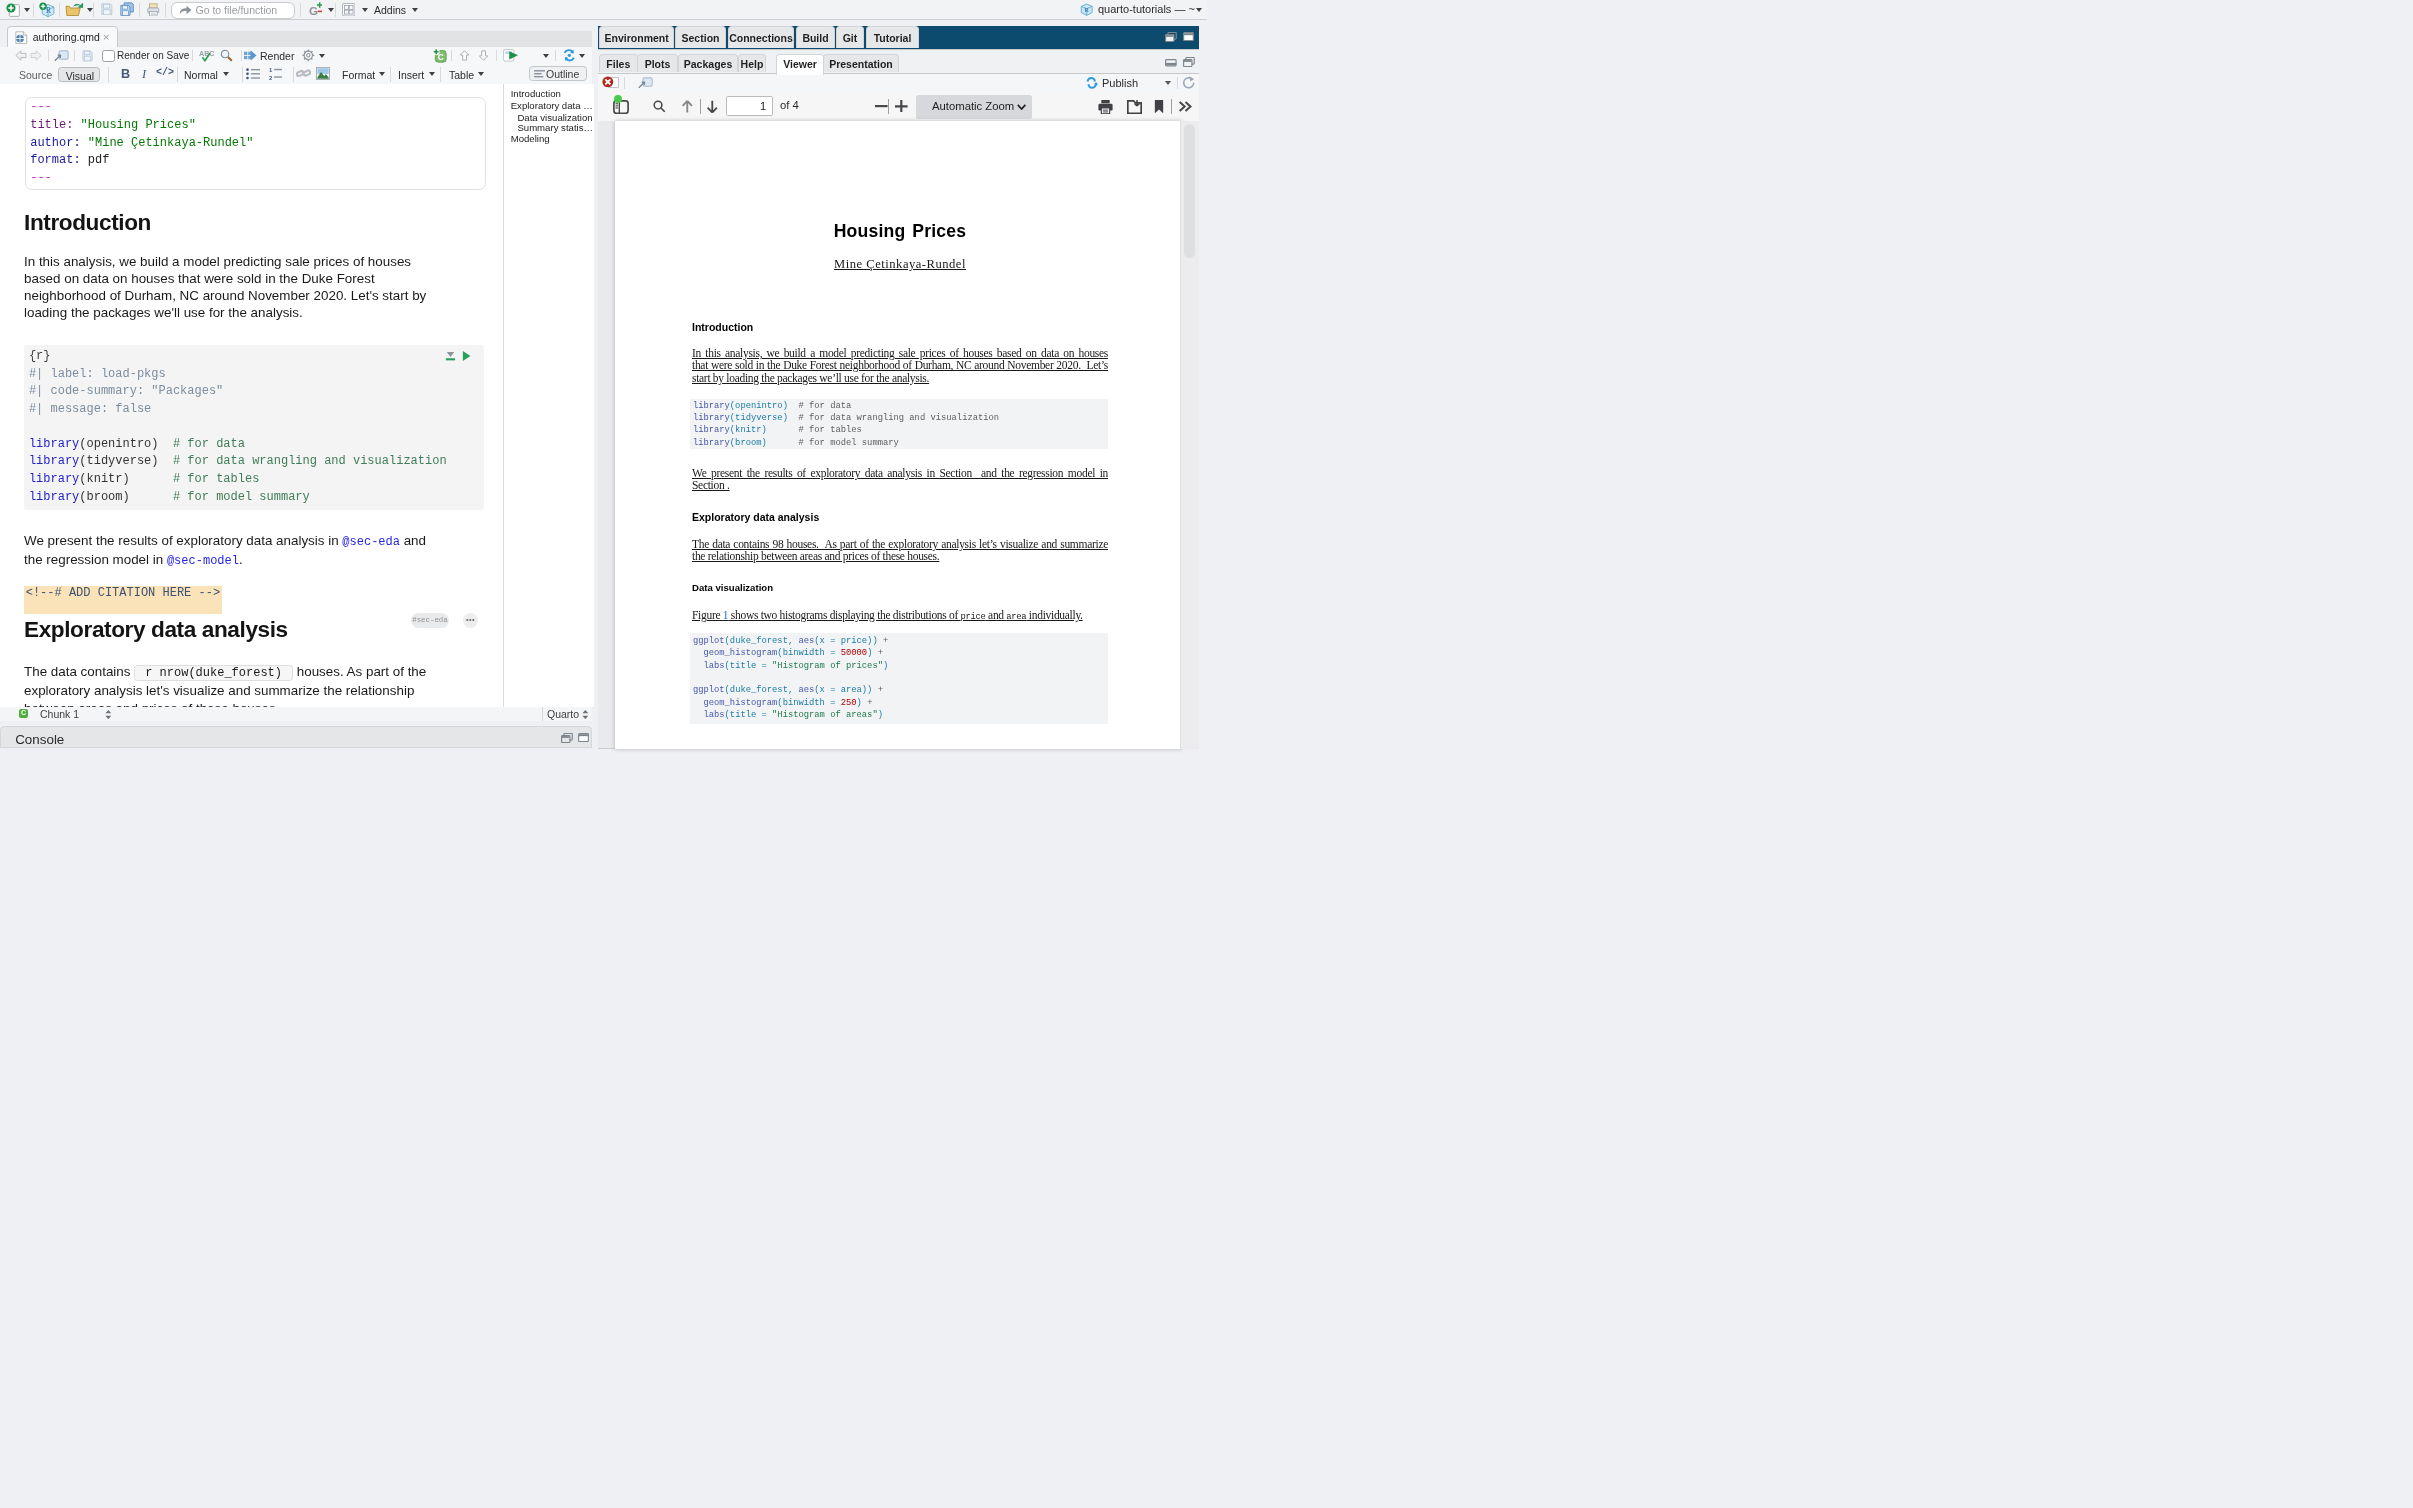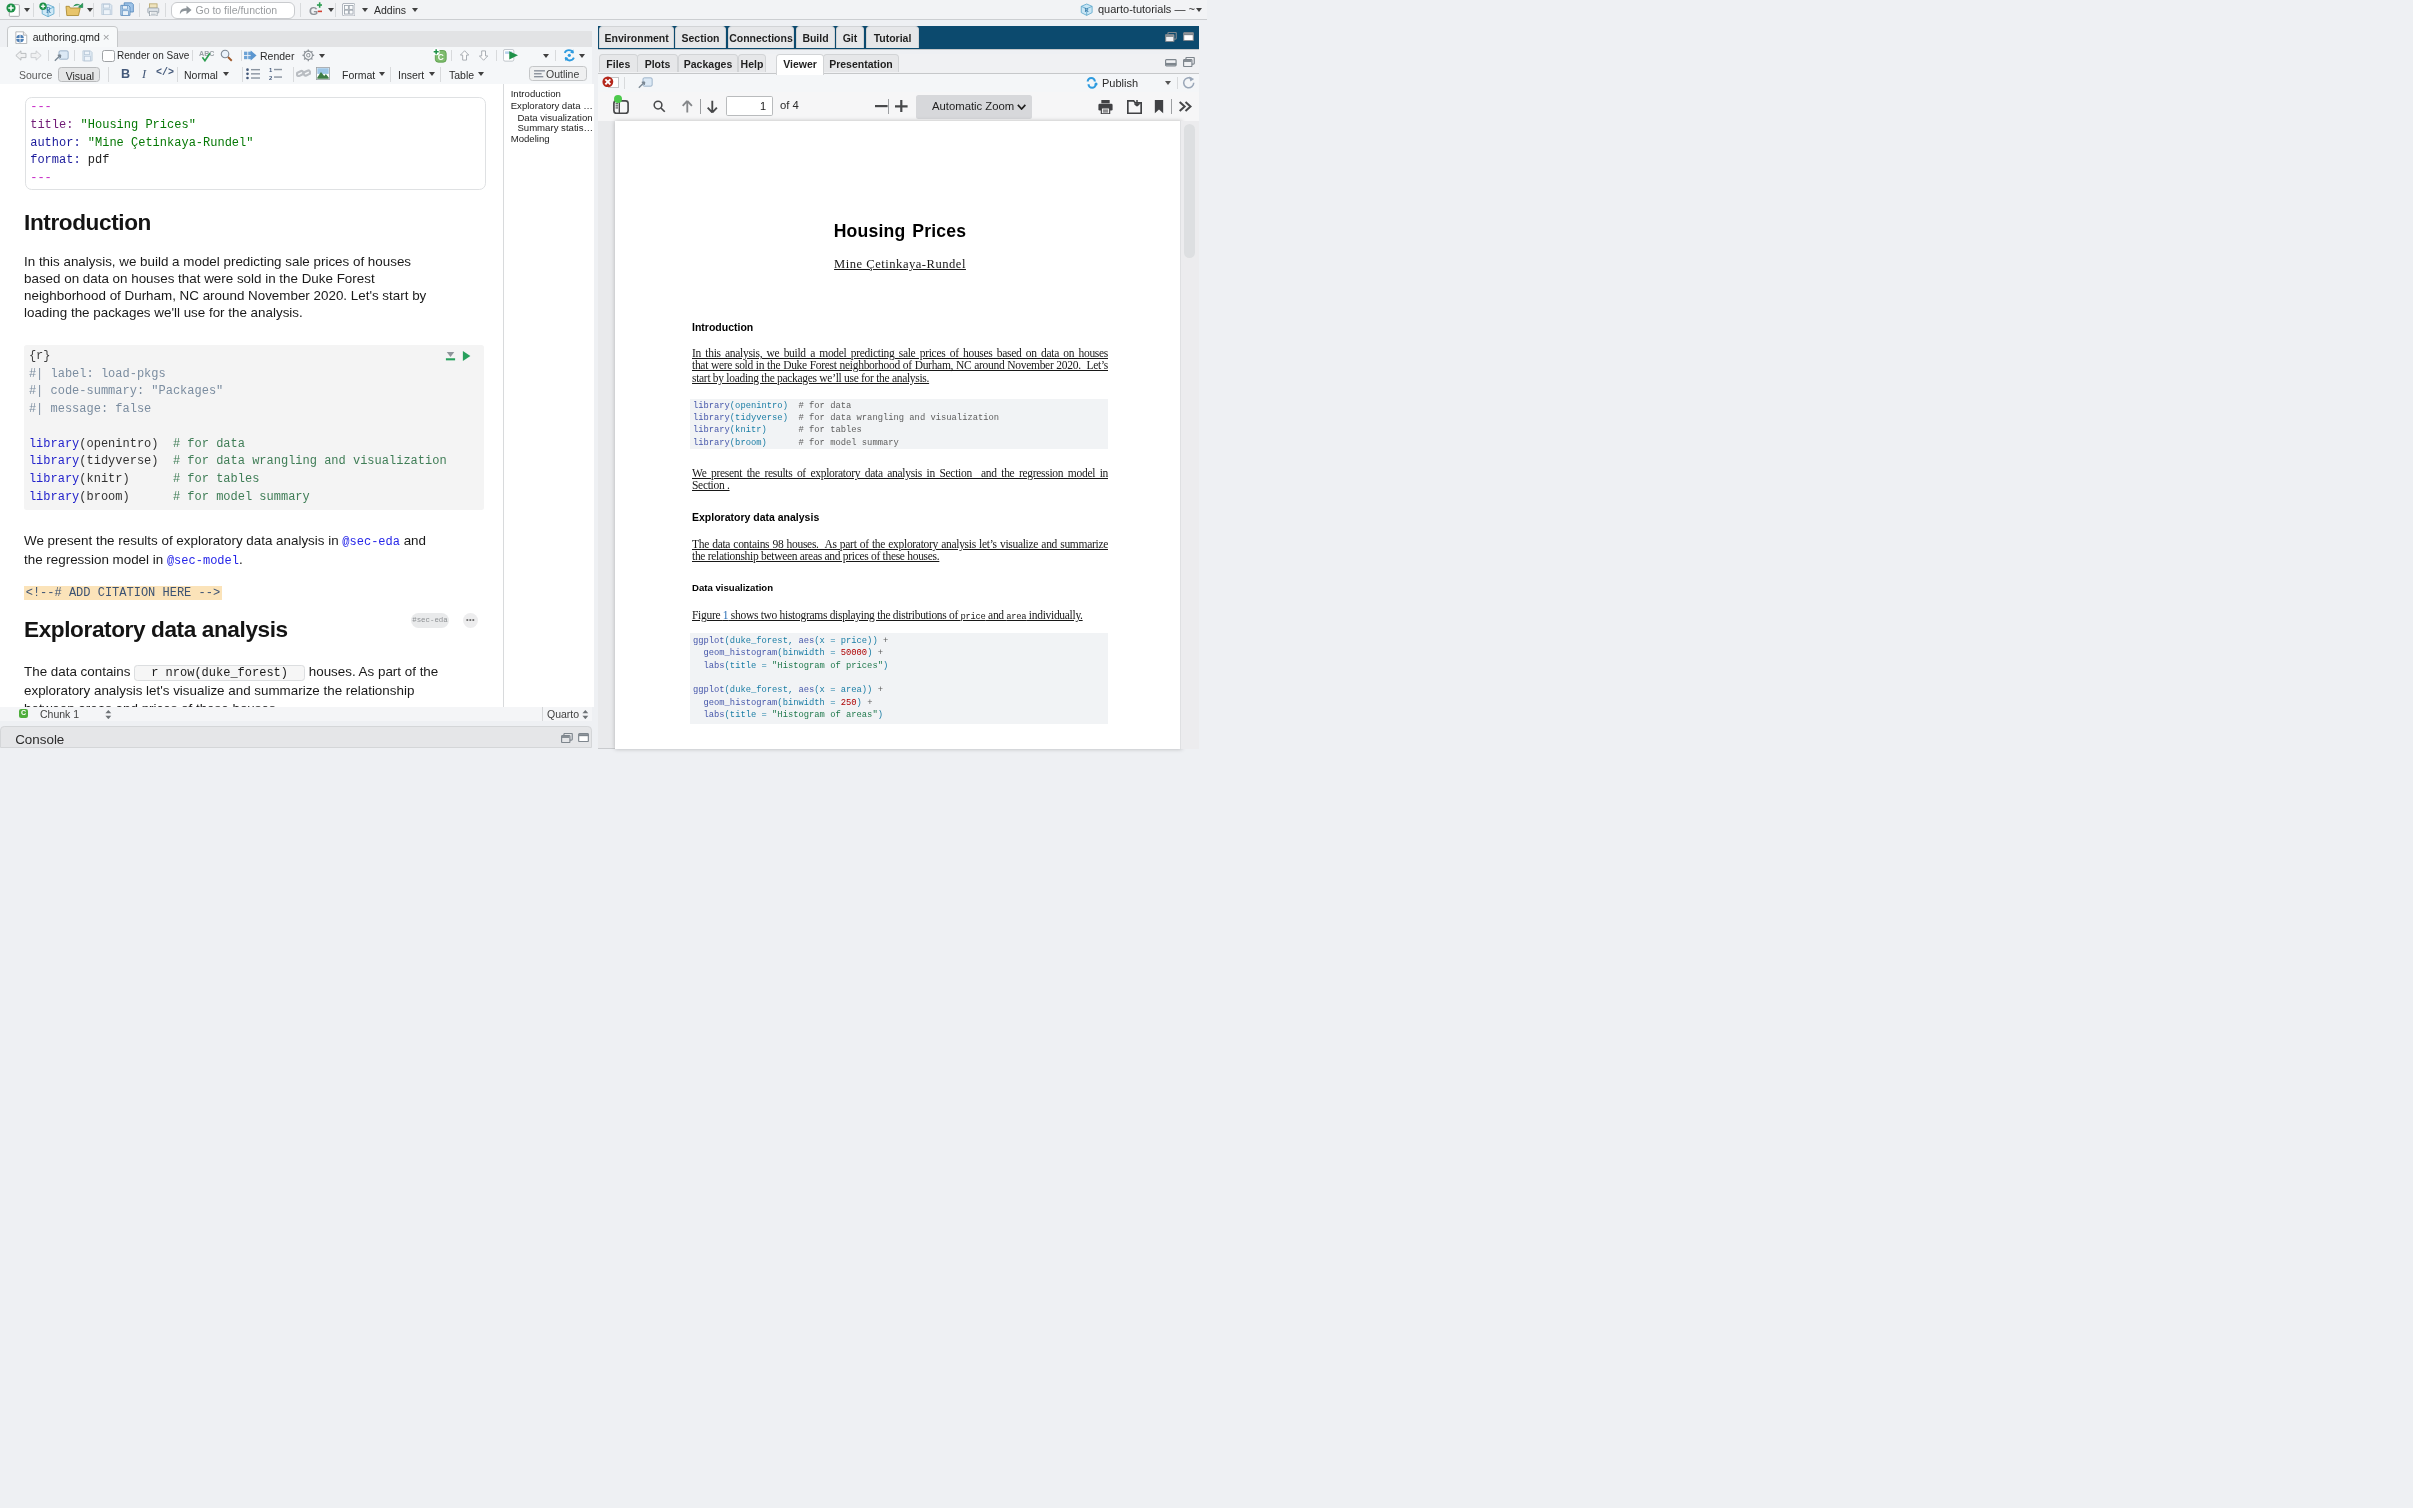--- a/index.html
+++ b/index.html
@@ -28,25 +28,25 @@
 #yaml{left:25px;top:13px;width:459px;height:91px;border:0.8px solid #dfe1e3;border-radius:6.7px;background:#fff;}
 .yline{position:absolute;left:4.2px;font-size:12px;line-height:18px;white-space:pre;font-family:"Liberation Mono",monospace;}
 .h1e{position:absolute;left:24px;font-size:22.6px;font-weight:bold;color:#141414;letter-spacing:-0.4px;}
 .para{position:absolute;left:24px;font-size:13.4px;line-height:17px;color:#1a1a1a;white-space:pre;}
 #chunk1{left:24px;top:261px;width:460px;height:165px;background:#f4f4f4;border-radius:2.5px;}
 .cline{position:absolute;left:4.9px;font-size:12px;line-height:18px;white-space:pre;font-family:"Liberation Mono",monospace;color:#333;}
 .slate{color:#7b8da0;}
 .kwblue{color:#2323cc;}
 .cgreen{color:#3f7d56;}
 .refblue{color:#2525e8;font-family:"Liberation Mono",monospace;font-size:12px;}
-#citation{left:24px;top:502px;width:198px;height:14px;background:#fbe3b9;text-align:right;}
+#citation{left:24px;top:502px;width:198px;height:28px;background:#fbe3b9;text-align:right;}
 #citation span{position:absolute;left:1.7px;top:0px;font-size:12px;line-height:14.7px;color:#3b5273;font-family:"Liberation Mono",monospace;white-space:pre;}
 #pill{left:411px;top:529px;width:38px;height:14.7px;background:#e9eaeb;border-radius:7.5px;color:#8e9194;font-size:7.4px;font-family:"Liberation Mono",monospace;text-align:center;line-height:14.7px;white-space:nowrap;}
 #dots{left:463px;top:529px;width:15px;height:15px;background:#ededee;border-radius:50%;color:#6e6e6e;font-size:7.5px;text-align:center;line-height:13.4px;letter-spacing:0.4px;}
-.icode{background:#f6f6f6;border:0.8px solid #dcdee0;border-radius:3.4px;font-family:"Liberation Mono",monospace;font-size:12px;padding:0px 16px;}
+.icode{background:#f6f6f6;border:0.8px solid #dcdee0;border-radius:3.4px;font-family:"Liberation Mono",monospace;font-size:12px;padding:0px 10px;}
 
 #envbar{left:598px;top:26px;width:601px;height:22.6px;background:#0c4a6e;border-bottom:0.8px solid #c6c8ca;}
 .rtab{position:absolute;top:0;height:22px;background:#e6e7e9;border:0.8px solid #d2d4d6;border-bottom:none;border-radius:3.8px 3.8px 0 0;box-sizing:border-box;font-size:10.5px;font-weight:bold;color:#1f1f1f;text-align:center;}
 .rtab div{margin-top:4.6px;}
 #filesbar{left:598px;top:54px;width:601px;height:19px;background:#f0f1f3;border-bottom:0.8px solid #c6c8ca;}
 .ftab{position:absolute;top:0;height:18.4px;background:#e6e7e9;border:0.8px solid #d2d4d6;border-bottom:none;border-radius:3.8px 3.8px 0 0;box-sizing:border-box;font-size:10.5px;font-weight:bold;color:#1f1f1f;text-align:center;}
 .ftab div{margin-top:3.4px;}
 #viewertab{background:#fff;height:21px;z-index:3;}
 #pubrow{left:598px;top:74px;width:601px;height:18px;background:#f4f6f8;border-bottom:0.8px solid #e0e2e4;}
 #pdftb{left:598px;top:92px;width:601px;height:29px;background:#f6f6f7;border-bottom:0.8px solid #b9babc;}

